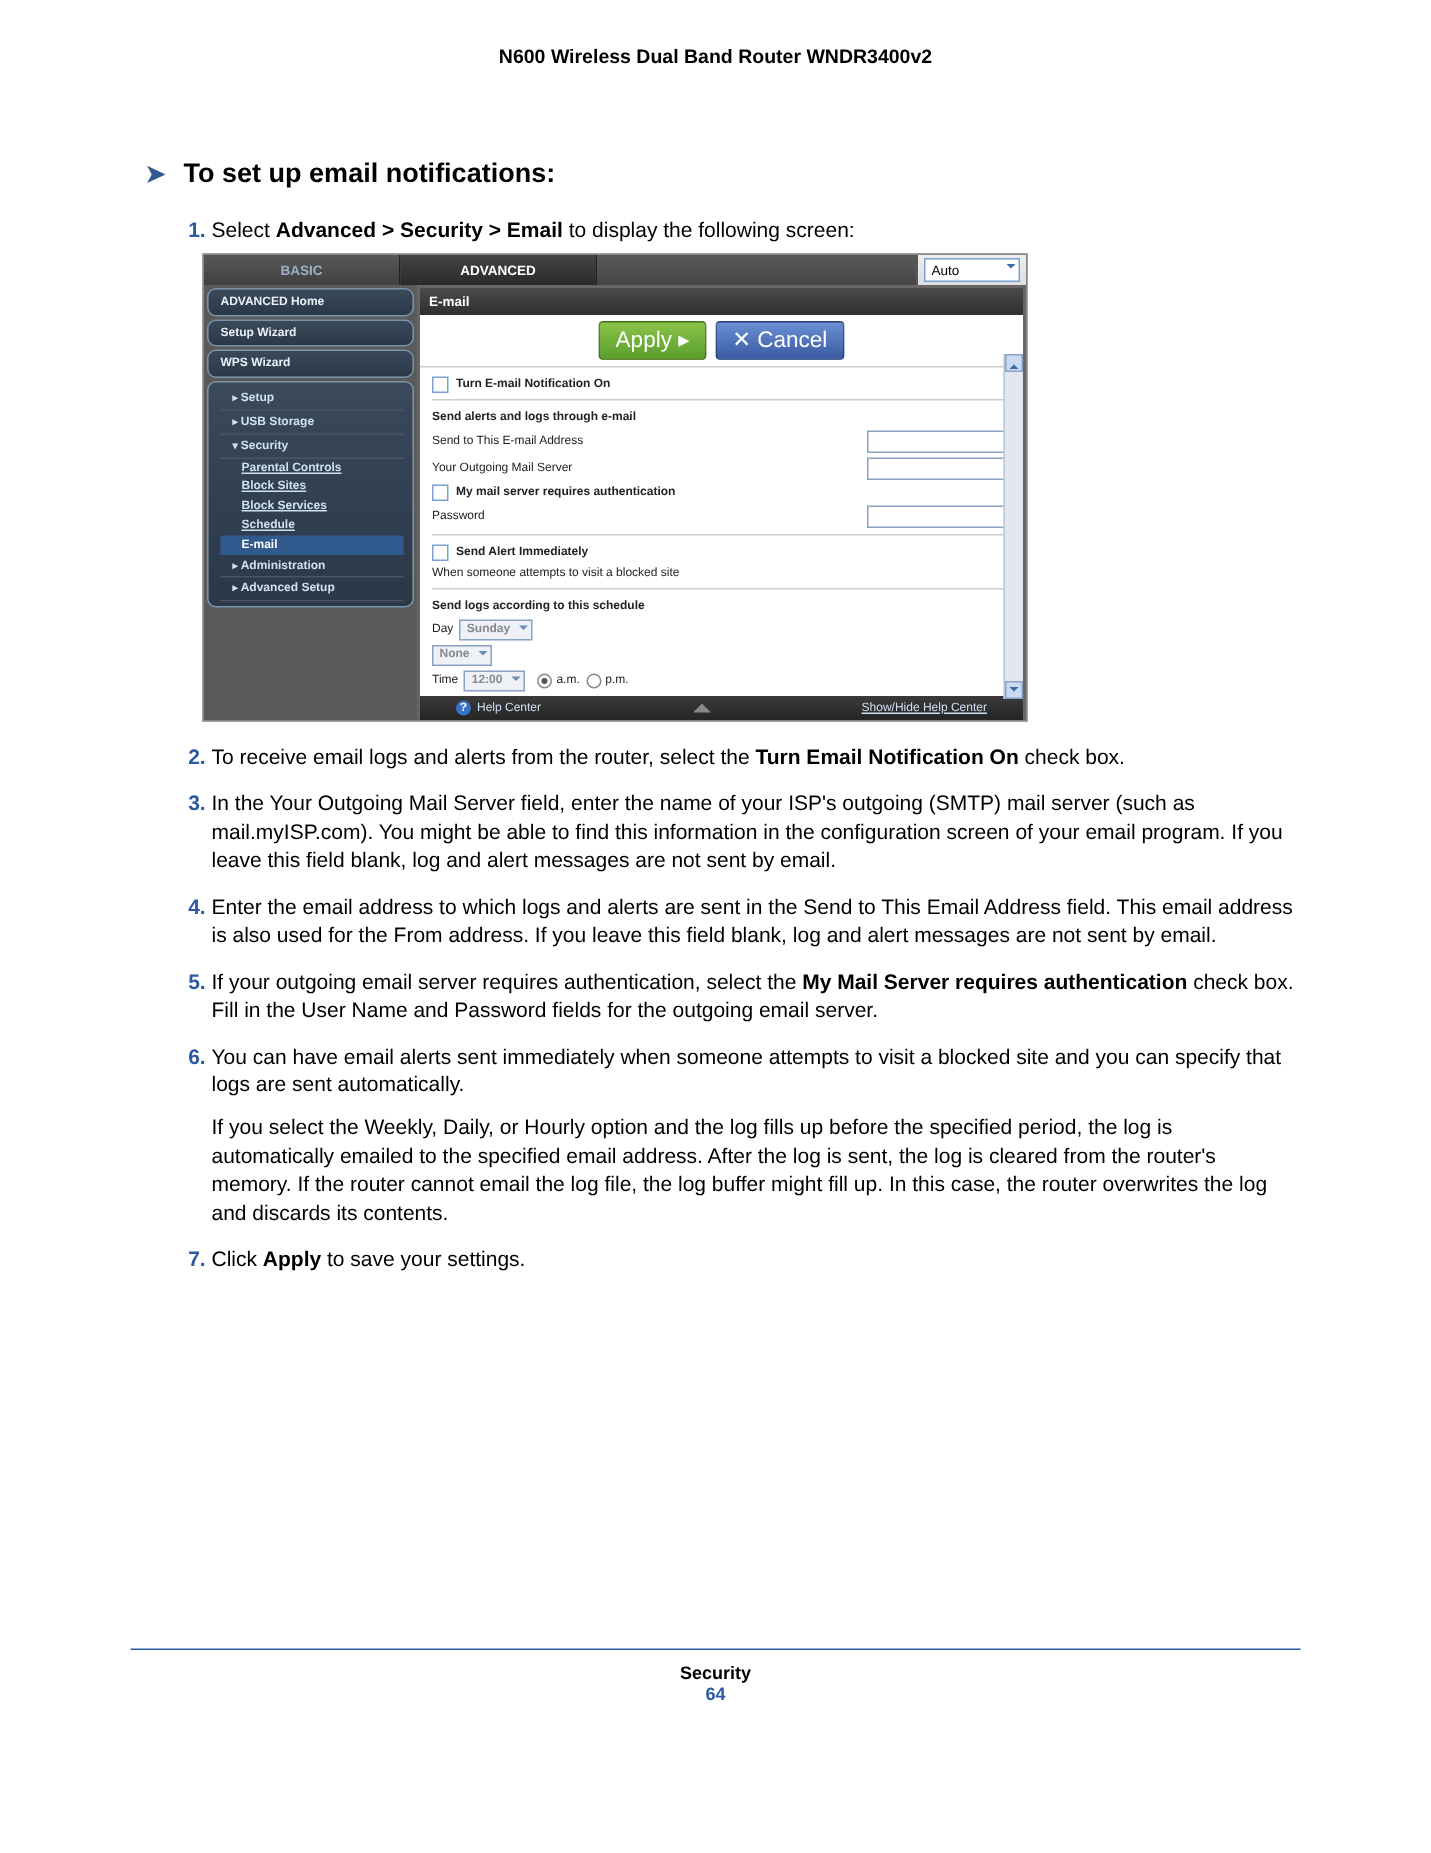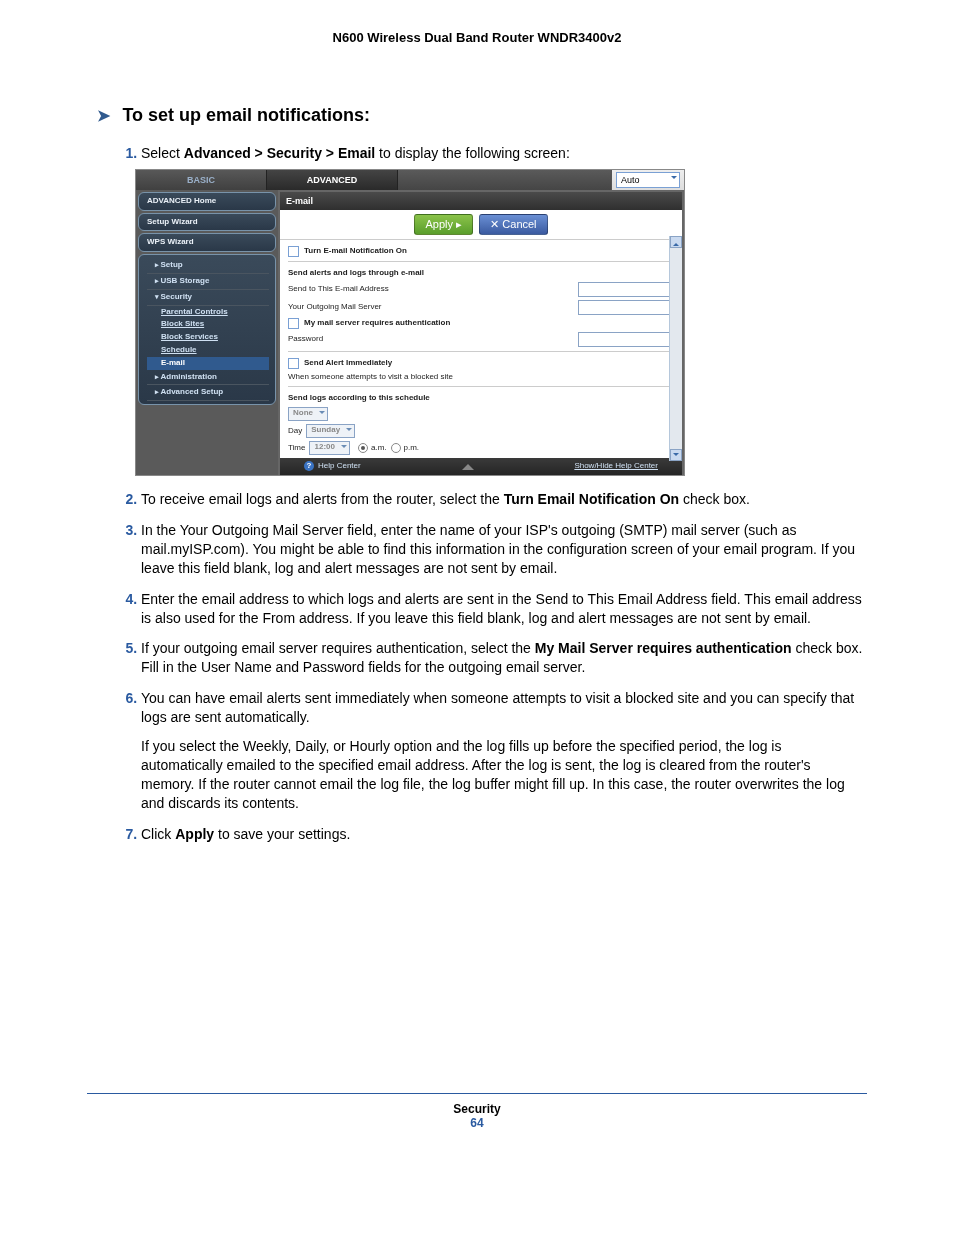--- a/index.html
+++ b/index.html
@@ -173,21 +173,21 @@
     font-weight:bold;
     padding:3px 6px;
   }
   .panel-btnrow {
     text-align:center;
     padding:4px 0;
     border-bottom:1px solid #ccc;
   }
   .btn {
     display:inline-block;
-    font-size:11px;
+    font-size:15px;
     color:#fff;
     border-radius:3px;
     padding:2px 10px;
     margin:0 2px;
     border:1px solid rgba(0,0,0,0.3);
   }
   .btn-apply { background: linear-gradient(#8bc34a,#5a9e2c); }
   .btn-cancel { background: linear-gradient(#6a8fd4,#3a5aa0); }
   .panel-inner {
     padding:6px 8px 0 8px;
@@ -383,26 +383,26 @@
                   <span class="lbl b">Send Alert Immediately</span>
                 </div>
               <div class="row">
                   <span class="lbl">When someone attempts to visit a blocked site</span>
                 </div>
               <hr>
               <div class="row">
                   <span class="lbl b">Send logs according to this schedule</span>
                 </div>
               <div class="row">
-                  <span class="small-select">None</span>
-                </div>
-              <div class="row">
                 <span style="font-weight:normal;margin-right:4px;">Day</span>
                 <span class="small-select">Sunday</span>
               </div>
+              <div class="row">
+                  <span class="small-select">None</span>
+                </div>
               <div class="row">
                 <span style="font-weight:normal;margin-right:4px;">Time</span>
                 <span class="small-select">12:00</span>
                 <span class="radio sel"></span>
                   <span style="font-weight:normal;">a.m.</span>
                 <span class="radio"></span>
                   <span style="font-weight:normal;">p.m.</span>
               </div>
             </div>
             <div class="scroll-rail">

